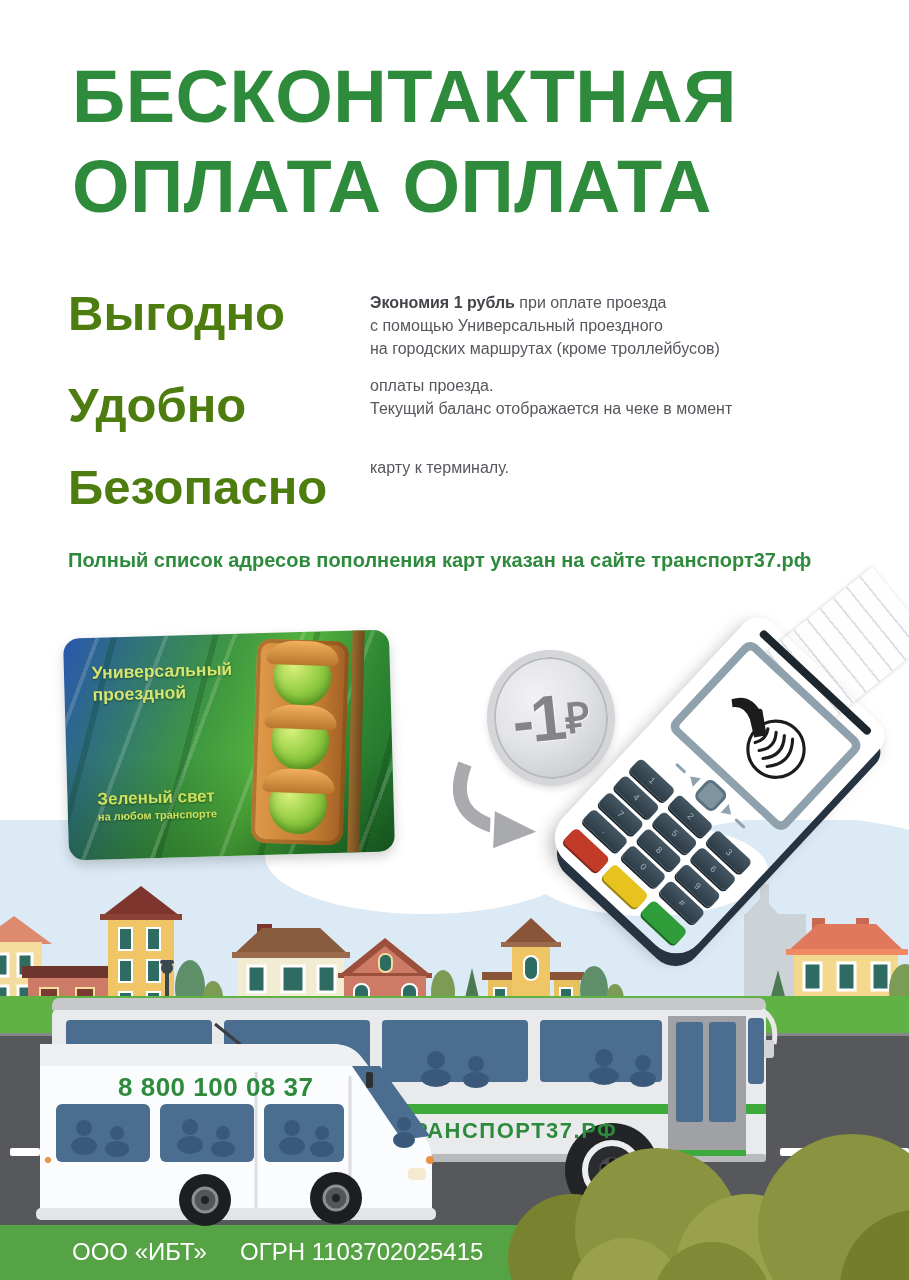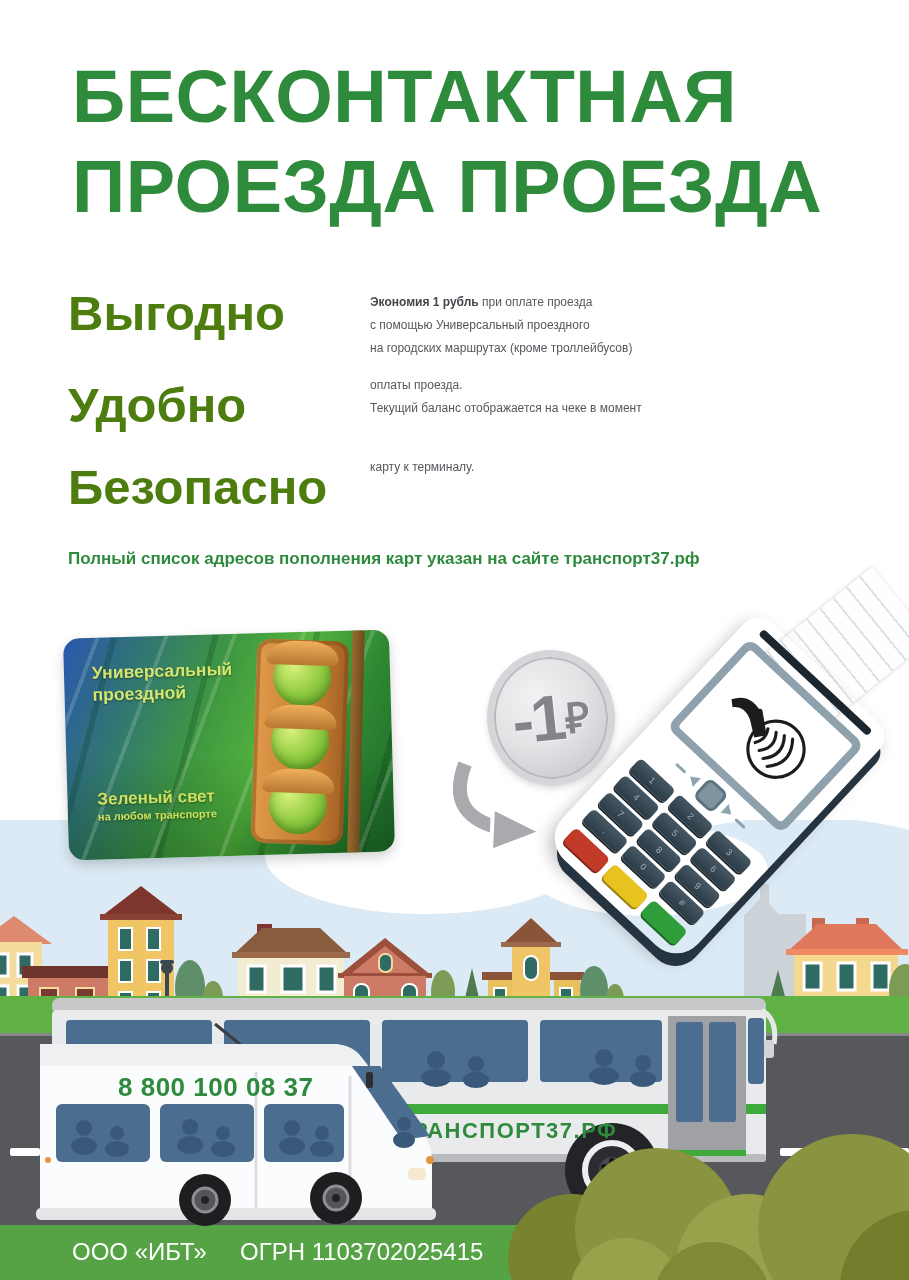--- a/index.html
+++ b/index.html
@@ -3,24 +3,24 @@
 <meta charset="utf-8">
 <style>
   html,body{margin:0;padding:0;background:#ffffff;}
   .poster{position:relative;width:909px;height:1280px;background:#ffffff;overflow:hidden;
           font-family:"Liberation Sans", sans-serif;}
   
   .title{position:absolute;left:72px;top:52px;font-size:74px;line-height:90px;
          font-weight:bold;color:#2e8b3c;letter-spacing:.5px;white-space:nowrap;}
   
   .f-head{position:absolute;left:68px;font-size:49px;font-weight:bold;color:#4d7c0f;white-space:nowrap;}
-  .f-text{position:absolute;left:370px;font-size:12px;line-height:23px;color:#56575d;white-space:nowrap;}
+  .f-text{position:absolute;left:370px;font-size:16px;line-height:23px;color:#56575d;white-space:nowrap;}
   .f-text .b{font-weight:bold;color:#44454b;}
   
-  .note{position:absolute;left:68px;top:549px;font-size:17px;font-weight:bold;color:#2e8b3d;white-space:nowrap;}
+  .note{position:absolute;left:68px;top:549px;font-size:20px;font-weight:bold;color:#2e8b3d;white-space:nowrap;}
   
   .card{position:absolute;left:66px;top:634px;width:326px;height:222px;border-radius:16px;
         transform:rotate(-1.6deg);overflow:hidden;box-shadow:0 5px 12px rgba(0,0,0,.18);
         background:linear-gradient(112deg,#2a57b0 0%,#2f6f7e 16%,#3f9840 42%,#54b43e 60%,#2f8a33 78%,#1d6629 100%);}
   .card .streaks{position:absolute;inset:0;border-radius:inherit;background:
       repeating-linear-gradient(112deg,rgba(255,255,255,0) 0 30px,rgba(255,255,255,.16) 30px 34px,rgba(255,255,255,0) 34px 64px),
       repeating-linear-gradient(106deg,rgba(0,30,0,0) 0 46px,rgba(0,45,10,.20) 46px 52px,rgba(0,30,0,0) 52px 98px),
       linear-gradient(180deg,rgba(0,0,0,0) 55%,rgba(0,35,5,.28) 100%);}
   .tl-pole{position:absolute;right:30px;top:0;width:12px;height:100%;
            background:linear-gradient(90deg,#9a6a2e,#6e4a1e);transform:rotate(3deg);}
@@ -78,21 +78,21 @@
   .scene{position:absolute;left:0;top:820px;width:909px;height:460px;display:block;
          font-family:"Liberation Sans", sans-serif;}
 </style>
 </head>
 <body>
 
 <div class="poster">
 
   <div class="title">
     <div>БЕСКОНТАКТНАЯ</div>
-    <div>ПРОЕЗДА ПРОЕЗДА</div>
+    <div>ОПЛАТА ОПЛАТА</div>
   </div>
 
   <div class="f-head" style="top:285px">Выгодно</div>
   <div class="f-text" style="top:291px">
     <div class="ln"><span class="b">Экономия 1 рубль</span><span> при оплате проезда</span></div>
     <div class="ln"><span class="b"></span><span>с помощью Универсальный проездного</span></div>
     <div class="ln"><span class="b"></span><span>на городских маршрутах (кроме троллейбусов)</span></div>
   </div>
 
   <div class="f-head" style="top:377px">Удобно</div>

